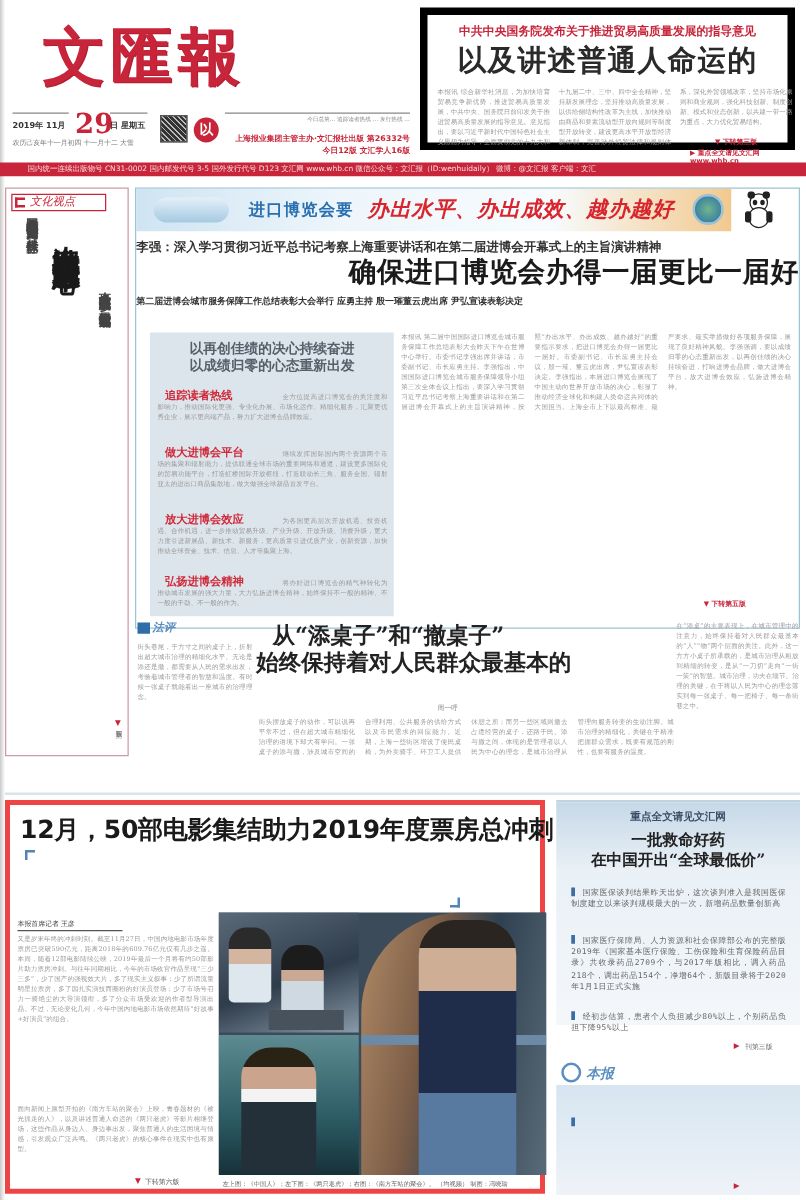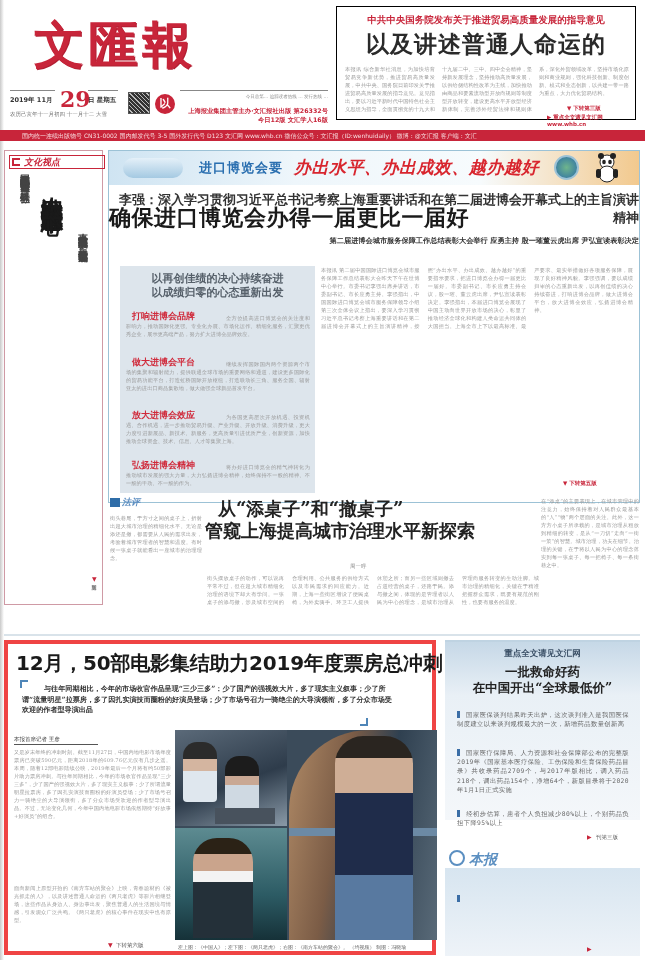--- a/index.html
+++ b/index.html
@@ -17,49 +17,49 @@
 #mast-day{left:60px;top:87px;font-size:22px;color:#c8253a;font-weight:bold;line-height:24px}
 #mast-week{left:88px;top:96px;font-size:6.5px;color:#333;font-weight:bold}
 #mast-lunar{left:10px;top:111px;font-size:5.5px;color:#777}
 #qr{left:128px;top:92px;width:22px;height:22px;background:repeating-linear-gradient(45deg,#333 0 2px,#bbb 2px 3px),#777;border:1px solid #555}
 #logo-emblem{left:155px;top:94px;width:20px;height:20px;border-radius:50%;background:#c8253a;color:#fff;font-size:11px;text-align:center;line-height:20px;font-weight:bold}
 #mast-rule3{left:180px;top:90px;width:148px;border-top:1px solid #888}
 #mast-small1{left:190px;top:94px;width:138px;font-size:4.5px;color:#888;text-align:right;line-height:6px}
 #mast-pub{left:180px;top:107px;width:148px;font-size:6.3px;color:#c8253a;font-weight:bold;text-align:right}
 #mast-pages{left:180px;top:116px;width:148px;font-size:6.3px;color:#c8253a;font-weight:bold;text-align:right}
 
-#topbox{left:336px;top:6px;width:300px;height:114px;border:1px solid #000000}
+#topbox{left:336px;top:6px;width:300px;height:114px;border:6px solid #000000}
 #topbox-kicker{left:0;top:7px;width:100%;text-align:center;font-size:9.5px;font-weight:bold;color:#c8253a;font-family:"DejaVu Sans",sans-serif}
 #topbox-head{left:0;top:22px;width:100%;text-align:center;font-size:23px;font-weight:bold;color:#2a2a2a;letter-spacing:1px;line-height:30px}
 #topbox-body{left:8px;top:58px;width:284px;height:48px;column-count:3;column-gap:7px}
 #topbox-next{left:230px;top:98px;font-size:5.5px;color:#c8253a;font-weight:bold}
 #topbox-web{left:210px;top:107px;font-size:5.5px;color:#c8253a;font-weight:bold}
 
 #redbar{left:0;top:130px;width:645px;height:11px;background:#c8253a;color:#f8dde0;font-size:6px;line-height:11px;padding-left:22px;white-space:nowrap;overflow:hidden;font-family:"DejaVu Sans",sans-serif}
 
 #leftbox{left:4px;top:150px;width:99px;height:455px;border:1px solid #cf9aa5;background:#fff}
-#col-tag{left:4px;top:4px;width:96px;height:14px;border:1px solid #c8253a;color:#c8253a;font-size:9px;line-height:12px;padding-left:14px;font-style:italic;font-weight:bold}
+#col-tag{left:4px;top:4px;width:76px;height:14px;border:1px solid #c8253a;color:#c8253a;font-size:9px;line-height:12px;padding-left:14px;font-style:italic;font-weight:normal}
 #col-tag-mark{left:2px;top:2px;width:8px;height:8px;border:2px solid #c8253a;border-right:none;border-bottom-color:#c8253a}
 .vtext{writing-mode:vertical-rl;text-orientation:upright}
 #left-head{left:34px;top:28px;font-size:22px;font-weight:bold;color:#1a1a1a;line-height:28px;letter-spacing:1px}
 #left-sub1{left:72px;top:76px;font-size:9.5px;font-weight:bold;color:#444;letter-spacing:.3px;line-height:12px}
 #left-sub2{left:14px;top:16px;font-size:9.5px;font-weight:bold;color:#444;letter-spacing:.3px;line-height:12px}
 #left-jump{left:86px;top:430px;font-size:5px;color:#777}
 #left-jump-arrow{left:87px;top:424px;font-size:6px;color:#c8253a}
 
 #expo{left:108px;top:150px;width:532px;height:353px;border:1px solid #9cc2d6}
-#expo-banner{left:0;top:0;width:530px;height:34px;background:linear-gradient(90deg,#cfe4f2 0%,#eef6fb 35%,#f7fbfd 70%,#f2c98e 100%)}
+#expo-banner{left:0;top:0;width:476px;height:34px;background:linear-gradient(90deg,#cfe4f2 0%,#eef6fb 35%,#f7fbfd 70%,#f2c98e 100%)}
 #expo-banner-left{left:14px;top:7px;width:60px;height:20px;border-radius:10px;background:linear-gradient(#e6f1f9,#9fc6e0);opacity:.9}
 #expo-label{left:90px;top:8px;font-size:13px;font-weight:bold;color:#2a6fb0;font-family:"DejaVu Sans",sans-serif;letter-spacing:1px}
 #expo-slogan{left:185px;top:5px;font-size:17px;font-weight:bold;font-style:italic;color:#d8252e;font-family:"DejaVu Sans",sans-serif;letter-spacing:.5px}
 #expo-emblem{left:445px;top:4px;width:25px;height:25px;border-radius:50%;background:radial-gradient(#6fb58c,#2c6ea8);border:2px solid #9cc2d6}
 #expo-panda{left:484px;top:2px;width:28px;height:30px}
-#expo-kicker{left:0;top:40px;width:530px;text-align:right;font-size:13px;font-weight:bold;color:#333}
-#expo-head{left:0;top:52px;width:530px;text-align:left;font-size:22px;font-weight:bold;color:#1a1a1a;font-family:"DejaVu Sans",sans-serif;letter-spacing:.5px}
-#expo-sub{left:0;top:85px;width:530px;text-align:right;font-size:7.2px;font-weight:bold;color:#333}
+#expo-kicker{left:0;top:40px;width:530px;text-align:left;font-size:10px;font-weight:bold;color:#333}
+#expo-head{left:0;top:52px;width:530px;text-align:right;font-size:22px;font-weight:bold;color:#1a1a1a;font-family:"DejaVu Sans",sans-serif;letter-spacing:.5px}
+#expo-sub{left:0;top:85px;width:530px;text-align:left;font-size:7.2px;font-weight:bold;color:#333}
 #expo-panel{left:11px;top:115px;width:195px;height:227px;background:#dde5ec}
 #panel-head{left:0;top:6px;width:195px;text-align:center;font-size:11px;line-height:14px;font-weight:bold;color:#56606a;font-family:"DejaVu Sans",sans-serif}
 .p-item{position:absolute;left:6px;width:184px}
 .p-title{position:absolute;left:6px;top:0;font-size:9px;font-weight:bold;color:#d0293a;font-family:"DejaVu Sans",sans-serif}
 .p-body{position:absolute;left:0;top:4px;width:184px;height:38px;text-indent:100px}
 #expo-body{left:212px;top:115px;width:312px;height:225px;column-count:3;column-gap:8px}
 #expo-next{left:452px;top:329px;font-size:5.5px;color:#c8253a;font-weight:bold;background:#fff;padding:0 2px}
 
 #comm-tag{left:110px;top:496px;width:40px;height:14px}
 #comm-tag-box{left:0;top:2px;width:10px;height:9px;background:#2f6da8}
@@ -100,21 +100,21 @@
 #med-kicker{left:0;top:6px;width:195px;text-align:center;font-size:8.5px;color:#3a4f66;font-weight:bold;font-family:"DejaVu Sans",sans-serif}
 #med-head1{left:0;top:22px;width:195px;text-align:center;font-size:12.5px;font-weight:bold;color:#222}
 #med-head2{left:0;top:38px;width:195px;text-align:center;font-size:12.5px;font-weight:bold;color:#222}
 .med-p{position:absolute;left:12px;width:172px;font-size:6.3px;line-height:9.2px;color:#666;letter-spacing:.4px;text-align:justify;font-family:"DejaVu Sans Mono",monospace}
 .bullet{display:inline-block;width:3px;height:7px;background:#3b6ea6;margin-right:6px;vertical-align:-1px}
 #med-jump{left:150px;top:186px;font-size:5.5px;color:#666}
 #med-jump-a{left:142px;top:185px;font-size:6px;color:#c8253a}
 
 #na-banner{left:445px;top:848px;width:195px;height:20px}
 #na-logo{left:4px;top:2px;width:16px;height:16px;border-radius:50%;border:2px solid #5b8fc1}
-#na-tag{left:24px;top:3px;font-size:14px;font-style:italic;font-weight:bold;color:#5b8fc1;white-space:nowrap}
+#na-tag{left:24px;top:3px;font-size:11px;font-style:italic;font-weight:bold;color:#5b8fc1;white-space:nowrap}
 #na-box{left:445px;top:868px;width:195px;height:88px;background:linear-gradient(#d7e5f0,#eef3f8)}
 #na-head{left:0;top:6px;width:195px;text-align:center;font-size:12.5px;font-weight:bold;color:#222}
 #na-body{left:12px;top:26px;width:174px;font-size:6.3px;line-height:9.2px;color:#666;letter-spacing:.4px;font-family:"DejaVu Sans Mono",monospace}
 #na-jump{left:150px;top:78px;font-size:5.5px;color:#666}
 #na-jump-a{left:142px;top:77px;font-size:6px;color:#c8253a}
 #left-shade{left:0;top:0;width:4px;height:960px;background:linear-gradient(90deg,#c9c9c9,#fff)}
 </style>
 </head>
 <body>
 
@@ -176,21 +176,21 @@
   <div class="abs" id="expo-kicker">李强：深入学习贯彻习近平总书记考察上海重要讲话和在第二届进博会开幕式上的主旨演讲精神</div>
   <div class="abs" id="expo-head">确保进口博览会办得一届更比一届好</div>
   <div class="abs" id="expo-sub">第二届进博会城市服务保障工作总结表彰大会举行  应勇主持  殷一璀董云虎出席  尹弘宣读表彰决定</div>
 
   <div class="abs" id="expo-panel">
     <div class="abs" id="panel-head">
       <div>以再创佳绩的决心持续奋进</div>
       <div>以成绩归零的心态重新出发</div>
     </div>
     <div class="p-item" style="top:44px">
-      <div class="p-title">打响进博会品牌</div>
+      <div class="p-title">追踪读者热线</div>
       <div class="p-body fill">全方位提高进口博览会的关注度和影响力，推动国际化更强、专业化办展、市场化运作、精细化服务，汇聚更优秀企业，展示更高端产品，努力扩大进博会品牌效应。</div>
     </div>
     <div class="p-item" style="top:90px">
       <div class="p-title">做大进博会平台</div>
       <div class="p-body fill" style="height:46px">继续发挥国际国内两个资源两个市场的集聚和辐射能力，提供联通全球市场的重要网络和通道，建设更多国际化的贸易功能平台，打造虹桥国际开放枢纽，打造联动长三角、服务全国、辐射亚太的进出口商品集散地，做大做强全球新品首发平台。</div>
     </div>
     <div class="p-item" style="top:143px">
       <div class="p-title">放大进博会效应</div>
       <div class="p-body fill" style="height:46px">为各国更高层次开放机遇、投资机遇、合作机遇，进一步推动贸易升级、产业升级、开放升级、消费升级，更大力度引进新展品、新技术、新服务，更高质量引进优质产业，创新资源，加快推动全球资金、技术、信息、人才等集聚上海。</div>
     </div>
@@ -202,31 +202,30 @@
   <div class="abs fill" id="expo-body">本报讯 第二届中国国际进口博览会城市服务保障工作总结表彰大会昨天下午在世博中心举行。市委书记李强出席并讲话，市委副书记、市长应勇主持。李强指出，中国国际进口博览会城市服务保障领导小组第三次全体会议上指出，要深入学习贯彻习近平总书记考察上海重要讲话和在第二届进博会开幕式上的主旨演讲精神，按照“办出水平、办出成效、越办越好”的重要指示要求，把进口博览会办得一届更比一届好。市委副书记、市长应勇主持会议，殷一璀、董云虎出席，尹弘宣读表彰决定。李强指出，本届进口博览会展现了中国主动向世界开放市场的决心，彰显了推动经济全球化和构建人类命运共同体的大国担当。上海全市上下以最高标准、最严要求、最实举措做好各项服务保障，展现了良好精神风貌。李强强调，要以成绩归零的心态重新出发，以再创佳绩的决心持续奋进，打响进博会品牌，做大进博会平台，放大进博会效应，弘扬进博会精神。</div>
   <div class="abs sans" id="expo-next">▼ 下转第五版</div>
 </div>
 
 <div class="abs" id="comm-tag">
   <div class="abs" id="comm-tag-box"></div>
   <div class="abs" id="comm-tag-text">法评</div>
 </div>
 <div class="abs fill" id="comm-lead">街头巷尾，于方寸之间的桌子上，折射出超大城市治理的精细化水平。无论是添还是撤，都需要从人民的需求出发，考验着城市管理者的智慧和温度。有时候一张桌子就能看出一座城市的治理理念。</div>
 <div class="abs" id="comm-head1">从“添桌子”和“撤桌子”</div>
-<div class="abs" id="comm-head2">管窥上海提高城市治理水平新探索</div>
+<div class="abs" id="comm-head2">始终保持着对人民群众最基本的</div>
 <div class="abs" id="comm-author">周一呼</div>
 <div class="abs fill" id="comm-body">街头摆放桌子的动作，可以说再平常不过，但在超大城市精细化治理的语境下却大有学问。一张桌子的添与撤，涉及城市空间的合理利用、公共服务的供给方式以及市民需求的回应能力。近期，上海一些街区增设了便民桌椅，为外卖骑手、环卫工人提供休憩之所；而另一些区域则撤去占道经营的桌子，还路于民。添与撤之间，体现的是管理者以人民为中心的理念，是城市治理从管理向服务转变的生动注脚。城市治理的精细化，关键在于精准把握群众需求，既要有规范的刚性，也要有服务的温度。</div>
 <div class="abs fill" id="comm-right">在“添桌”的主要表现上，在城市管理中的注意力，始终保持着对人民群众最基本的“人”“物”两个层面的关注。此外，这一方方小桌子所承载的，是城市治理从粗放到精细的转变，是从“一刀切”走向“一街一策”的智慧。城市治理，功夫在细节。治理的关键，在于将以人民为中心的理念落实到每一张桌子、每一把椅子、每一条街巷之中。</div>
 
 <div class="abs" id="divider1"></div>
 
 <div class="abs" id="film-box">
   <div class="abs" id="film-head">12月，50部电影集结助力2019年度票房总冲刺</div>
   <div class="abs" id="film-q1"></div>
-  <div class="abs" id="film-lead">与往年同期相比，今年的市场收官作品呈现“三少三多”：少了国产的强视效大片，多了现实主义叙事；少了所谓“流量明星”拉票房，多了因扎实演技而圈粉的好演员登场；少了市场号召力一骑绝尘的大导演领衔，多了分众市场受欢迎的作者型导演出品</div>
   <div class="abs" id="film-q2"></div>
   <div class="abs sans" id="film-byline">本报首席记者  王彦</div>
   <div class="abs" id="film-byline-rule"></div>
   <div class="abs fill" id="film-body1">又是岁末年终的冲刺时刻。截至11月27日，中国内地电影市场年度票房已突破590亿元，距离2018年的609.76亿元仅有几步之遥。本周，随着12部电影陆续公映，2019年最后一个月将有约50部影片助力票房冲刺。与往年同期相比，今年的市场收官作品呈现“三少三多”，少了国产的强视效大片，多了现实主义叙事；少了所谓流量明星拉票房，多了因扎实演技而圈粉的好演员登场；少了市场号召力一骑绝尘的大导演领衔，多了分众市场受欢迎的作者型导演出品。不过，无论变化几何，今年中国内地电影市场依然期待“好故事+好演员”的组合。</div>
   <div class="abs fill" id="film-body2">面向新闻上原型开拍的《南方车站的聚会》上映，青春题材的《被光抓走的人》，以及讲述普通人命运的《两只老虎》等影片相继登场，这些作品从身边人、身边事出发，聚焦普通人的生活困境与情感，引发观众广泛共鸣。《两只老虎》的核心事件在现实中也有原型。</div>
   <div class="abs" id="film-jump-a">▼</div>
   <div class="abs sans" id="film-jump">下转第六版</div>
 
   <div class="abs" id="photo-wrap">
     <div class="abs" id="ph1">

